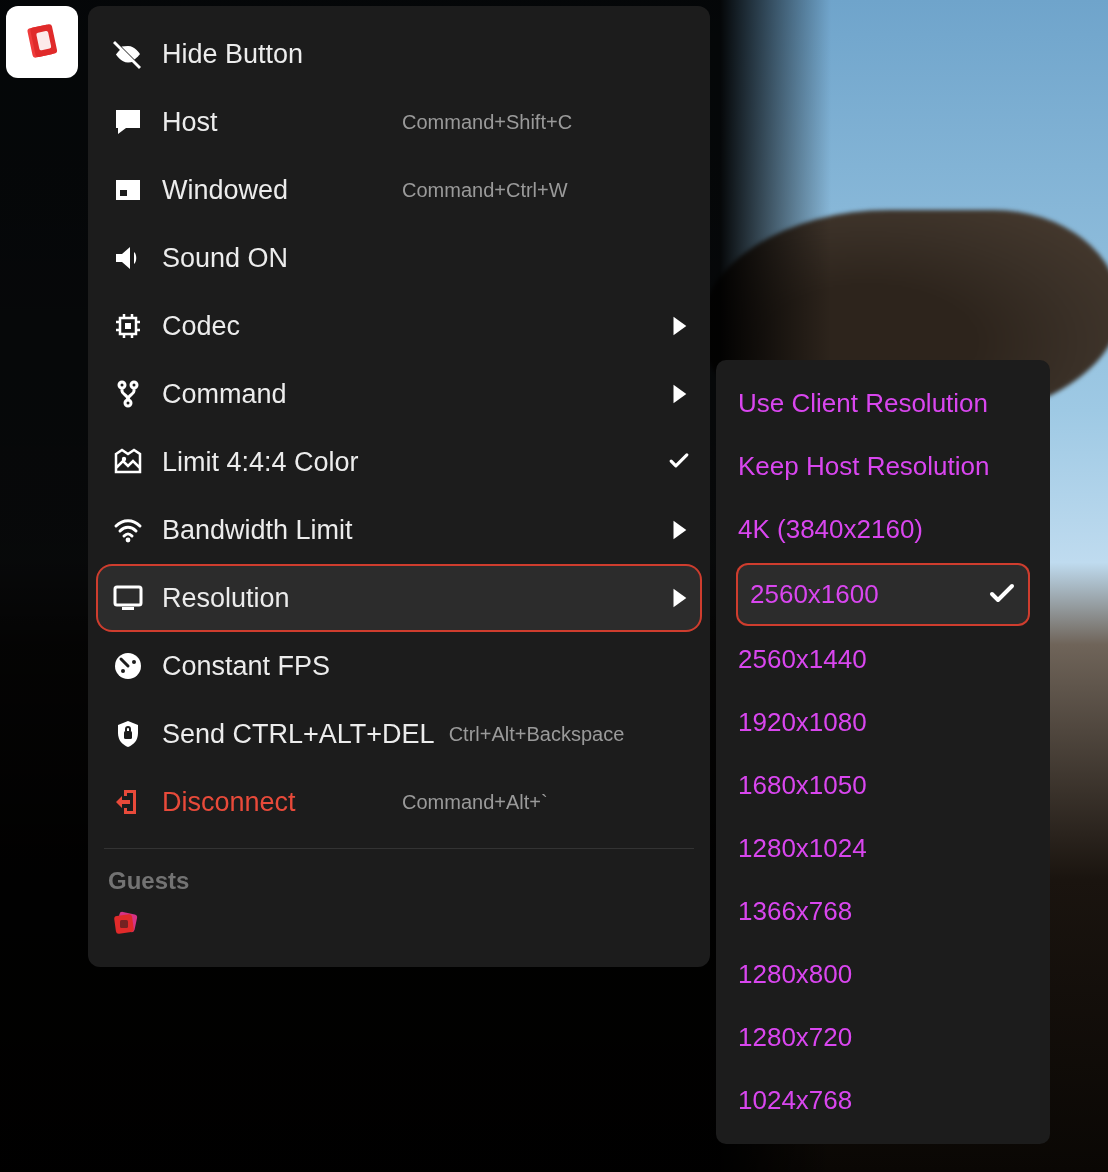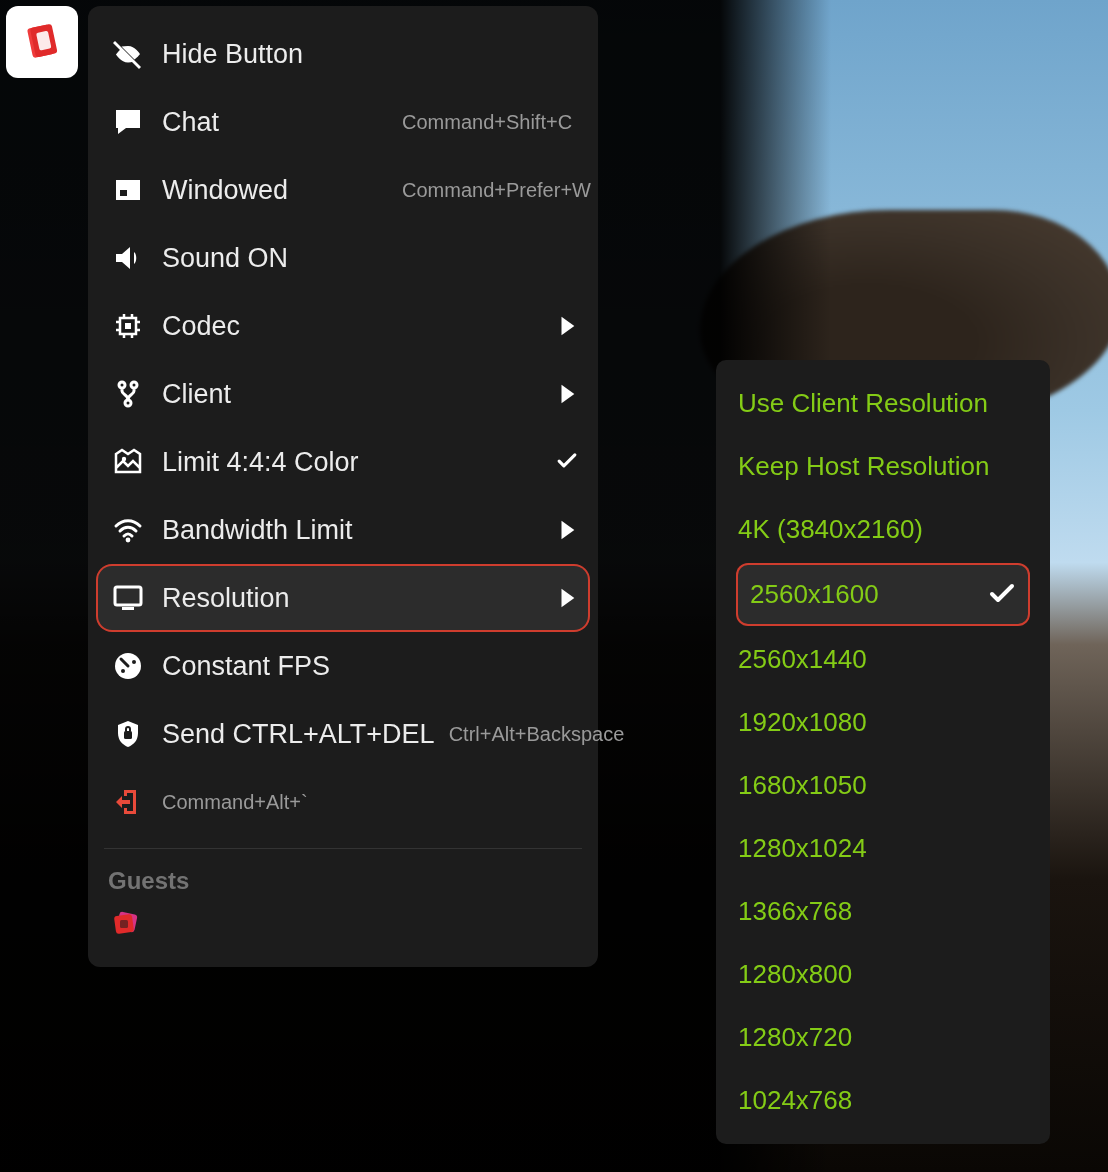--- a/index.html
+++ b/index.html
@@ -31,21 +31,21 @@
   .app-badge {
     position: absolute; top: 6px; left: 6px;
     width: 72px; height: 72px; border-radius: 12px;
     background: #fff; display:flex; align-items:center; justify-content:center;
   }
   .app-badge svg { width: 48px; height: 48px; }
 
   
   .menu {
     position: absolute; top: 6px; left: 88px;
-    width: 510px;
+    width: 622px;
     background: #1c1c1c;
     border-radius: 12px;
     padding: 14px 0 18px 0;
     color: #ececec;
   }
   .menu-item {
     display: flex; align-items: center;
     padding: 16px 20px;
     font-size: 27px;
     cursor: pointer;
@@ -89,21 +89,21 @@
   }
   .guests-row svg { width: 36px; height: 36px; }
 
   
   .submenu {
     position: absolute; top: 360px; left: 716px;
     width: 334px;
     background: #1c1c1c;
     border-radius: 10px;
     padding: 12px 6px;
-    color: #84cc16;
+    color: #d946ef;
   }
   .sub-item {
     display:flex; align-items:center;
     padding: 16px 16px;
     font-size: 26px;
     cursor: pointer;
     border-radius: 10px;
   }
   .sub-item .sub-label { flex: 1 1 auto; }
   .sub-item .check { width:28px; display:flex; justify-content:flex-end; }
@@ -207,33 +207,33 @@
     <span class="label">Hide Button</span>
     <span class="tail"></span>
   </div>
 
   <div class="menu-item">
     <span class="icon-slot">
         <svg viewBox="0 0 32 32">
           <use href="#i-chat"></use>
         </svg>
       </span>
-    <span class="label">Chat</span>
+    <span class="label">Host</span>
     <span class="shortcut">Command+Shift+C</span>
     <span class="tail"></span>
   </div>
 
   <div class="menu-item">
     <span class="icon-slot">
         <svg viewBox="0 0 32 32">
           <use href="#i-window"></use>
         </svg>
       </span>
     <span class="label">Windowed</span>
-    <span class="shortcut">Command+Prefer+W</span>
+    <span class="shortcut">Command+Ctrl+W</span>
     <span class="tail"></span>
   </div>
 
   <div class="menu-item">
     <span class="icon-slot">
         <svg viewBox="0 0 32 32">
           <use href="#i-sound"></use>
         </svg>
       </span>
     <span class="label">Sound ON</span>
@@ -253,21 +253,21 @@
         </svg>
       </span>
   </div>
 
   <div class="menu-item">
     <span class="icon-slot">
         <svg viewBox="0 0 32 32">
           <use href="#i-fork"></use>
         </svg>
       </span>
-    <span class="label">Client</span>
+    <span class="label">Command</span>
     <span class="tail">
         <svg viewBox="0 0 24 24">
           <use href="#i-tri"></use>
         </svg>
       </span>
   </div>
 
   <div class="menu-item">
     <span class="icon-slot">
         <svg viewBox="0 0 32 32">
@@ -330,20 +330,21 @@
     <span class="shortcut">Ctrl+Alt+Backspace</span>
     <span class="tail"></span>
   </div>
 
   <div class="menu-item danger">
     <span class="icon-slot">
         <svg viewBox="0 0 32 32">
           <use href="#i-exit"></use>
         </svg>
       </span>
+    <span class="label">Disconnect</span>
     <span class="shortcut">Command+Alt+`</span>
     <span class="tail"></span>
   </div>
 
   <div class="menu-divider"></div>
   <div class="guests-header">Guests</div>
   <div class="guests-row">
     <svg viewBox="0 0 36 36">
         <use href="#i-guest"></use>
       </svg>

